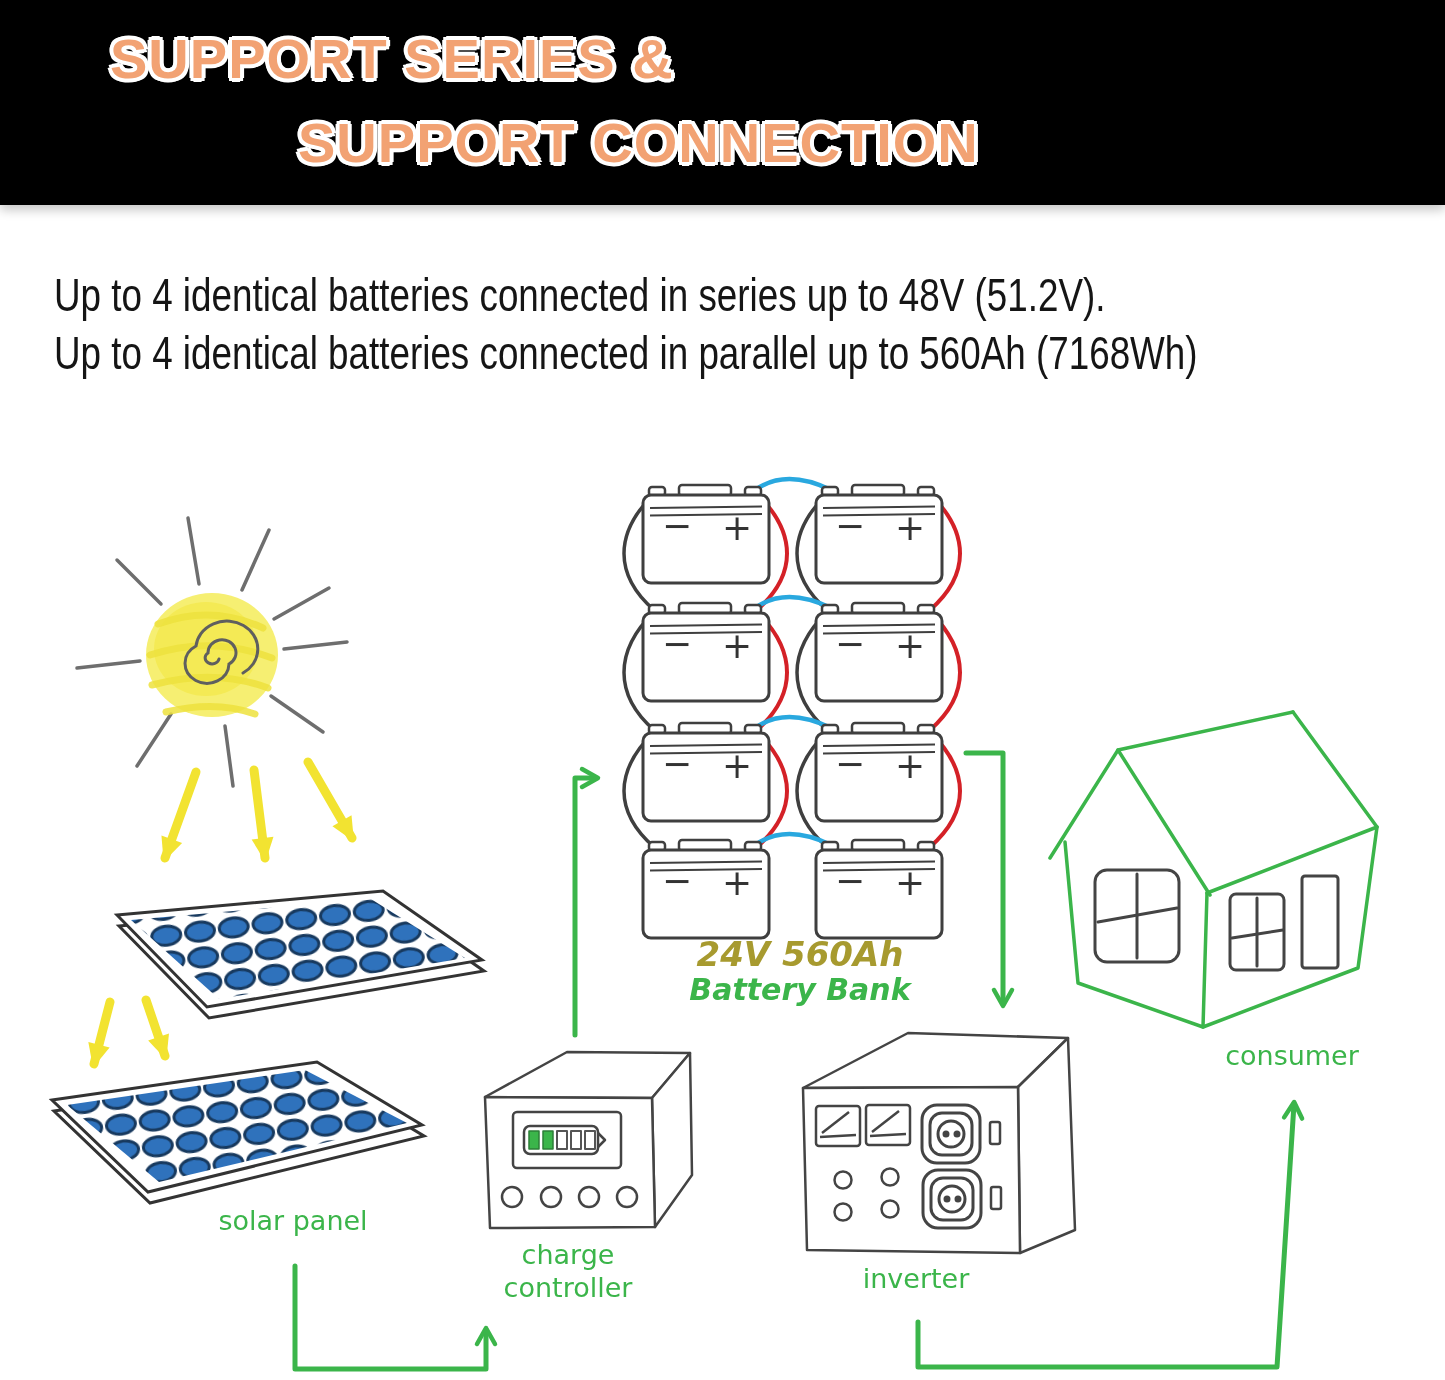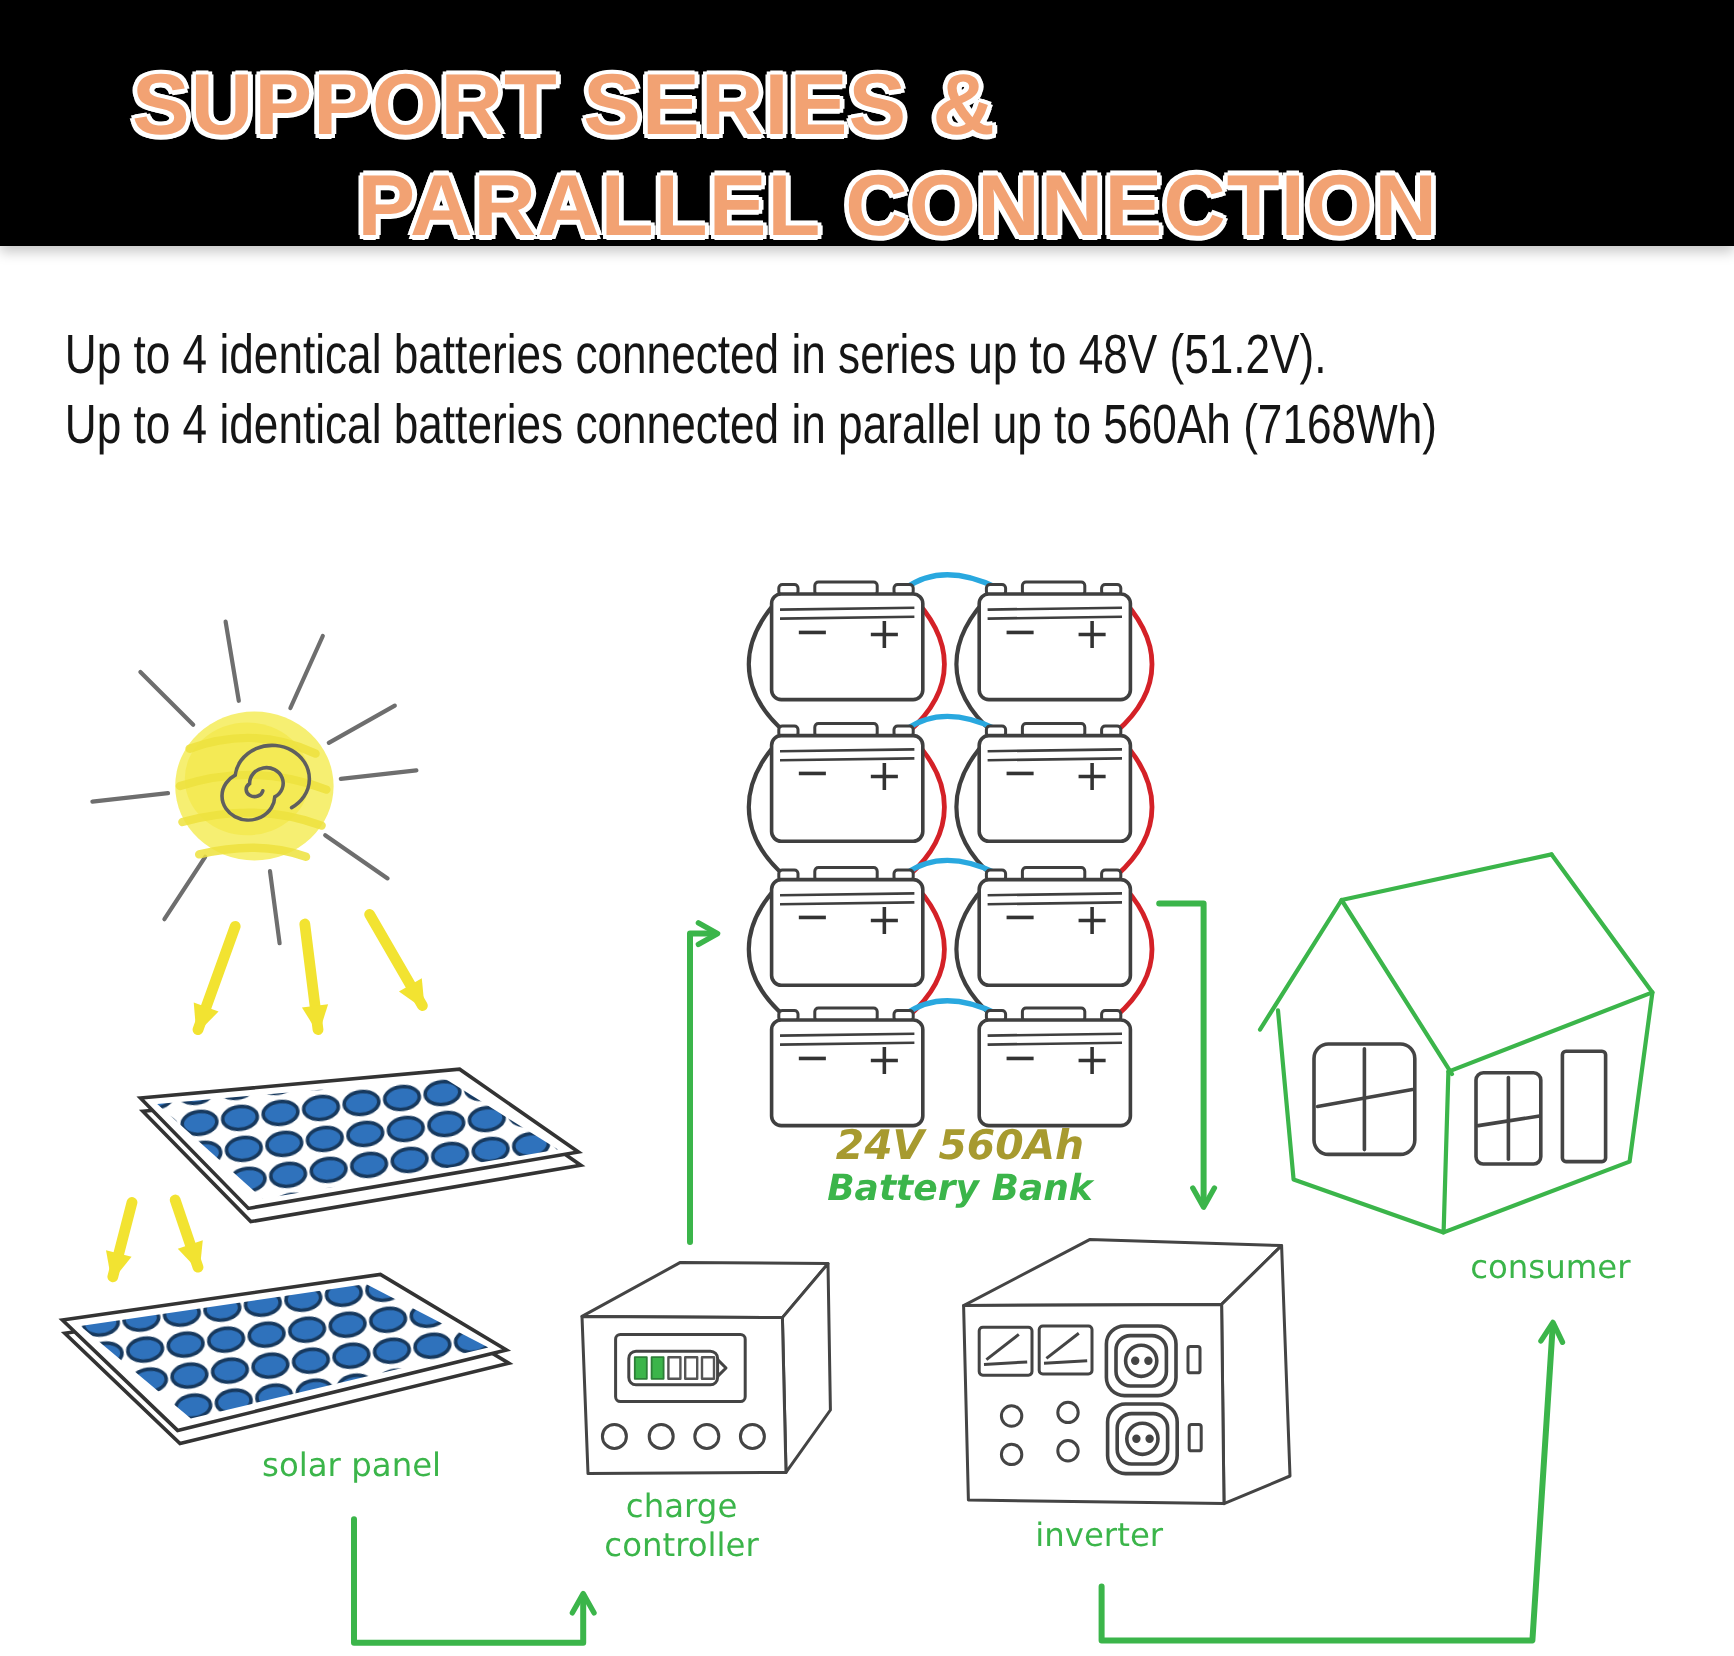--- a/index.html
+++ b/index.html
@@ -1,42 +1,42 @@
 <!DOCTYPE html>
 <html><head>
 <meta charset="utf-8">
 <style>
   html,body{margin:0;padding:0;background:#ffffff;}
   .page{position:relative;width:1445px;height:1380px;background:#ffffff;overflow:hidden;
         font-family:"DejaVu Sans",sans-serif;}
   .header{position:absolute;left:0;top:0;width:1445px;height:205px;background:#000000;
           box-shadow:0 5px 10px rgba(0,0,0,.22);}
   .title{position:absolute;white-space:nowrap;font-family:"Liberation Sans",sans-serif;
-         font-weight:bold;font-size:72px;letter-spacing:1px;color:#f2a273;
+         font-weight:bold;font-size:56px;letter-spacing:1px;color:#f2a273;
          text-shadow:-4px 0 0 #fff,4px 0 0 #fff,0 -4px 0 #fff,0 4px 0 #fff,
-                     -3px -3px 0 #fff,3px -3px 0 #fff,-3px 3px 0 #fff,3px 3px 0 #fff;margin-top:21px;}
+                     -3px -3px 0 #fff,3px -3px 0 #fff,-3px 3px 0 #fff,3px 3px 0 #fff;}
   .title-line1{left:110px;top:26px;}
   .title-line2{left:298px;top:110px;}
   .desc{position:absolute;left:54px;top:266px;font-family:"Liberation Sans",sans-serif;
         font-size:46px;line-height:58px;color:#151515;white-space:nowrap;
         transform:scaleX(0.80);transform-origin:left top;}
   svg.diagram{position:absolute;left:0;top:0;}
   .hand-label{fill:#3bb54a;font-size:27px;font-family:"DejaVu Sans",sans-serif;}
   .spec-label{fill:#a79a2f;font-size:34px;font-weight:bold;font-style:italic;}
   .bank-label{fill:#3bb54a;font-size:30px;font-weight:bold;font-style:italic;}
   .sign{fill:#333;font-size:36px;font-family:"DejaVu Sans",sans-serif;}
 </style>
 </head>
 <body>
 
 <div class="page">
 
   <div class="header">
     <span class="title title-line1">SUPPORT SERIES &amp;</span>
-    <span class="title title-line2">PARALLEL CONNECTION</span>
+    <span class="title title-line2">SUPPORT CONNECTION</span>
   </div>
 
   <div class="desc">
     <div>Up to 4 identical batteries connected in series up to 48V (51.2V).</div>
     <div>Up to 4 identical batteries connected in parallel up to 560Ah (7168Wh)</div>
   </div>
 
   <svg class="diagram" width="1445" height="1380" viewBox="0 0 1445 1380">
     <defs>
       <marker id="ah-y" markerUnits="userSpaceOnUse" markerWidth="30" markerHeight="26" refX="22" refY="13" orient="auto">

